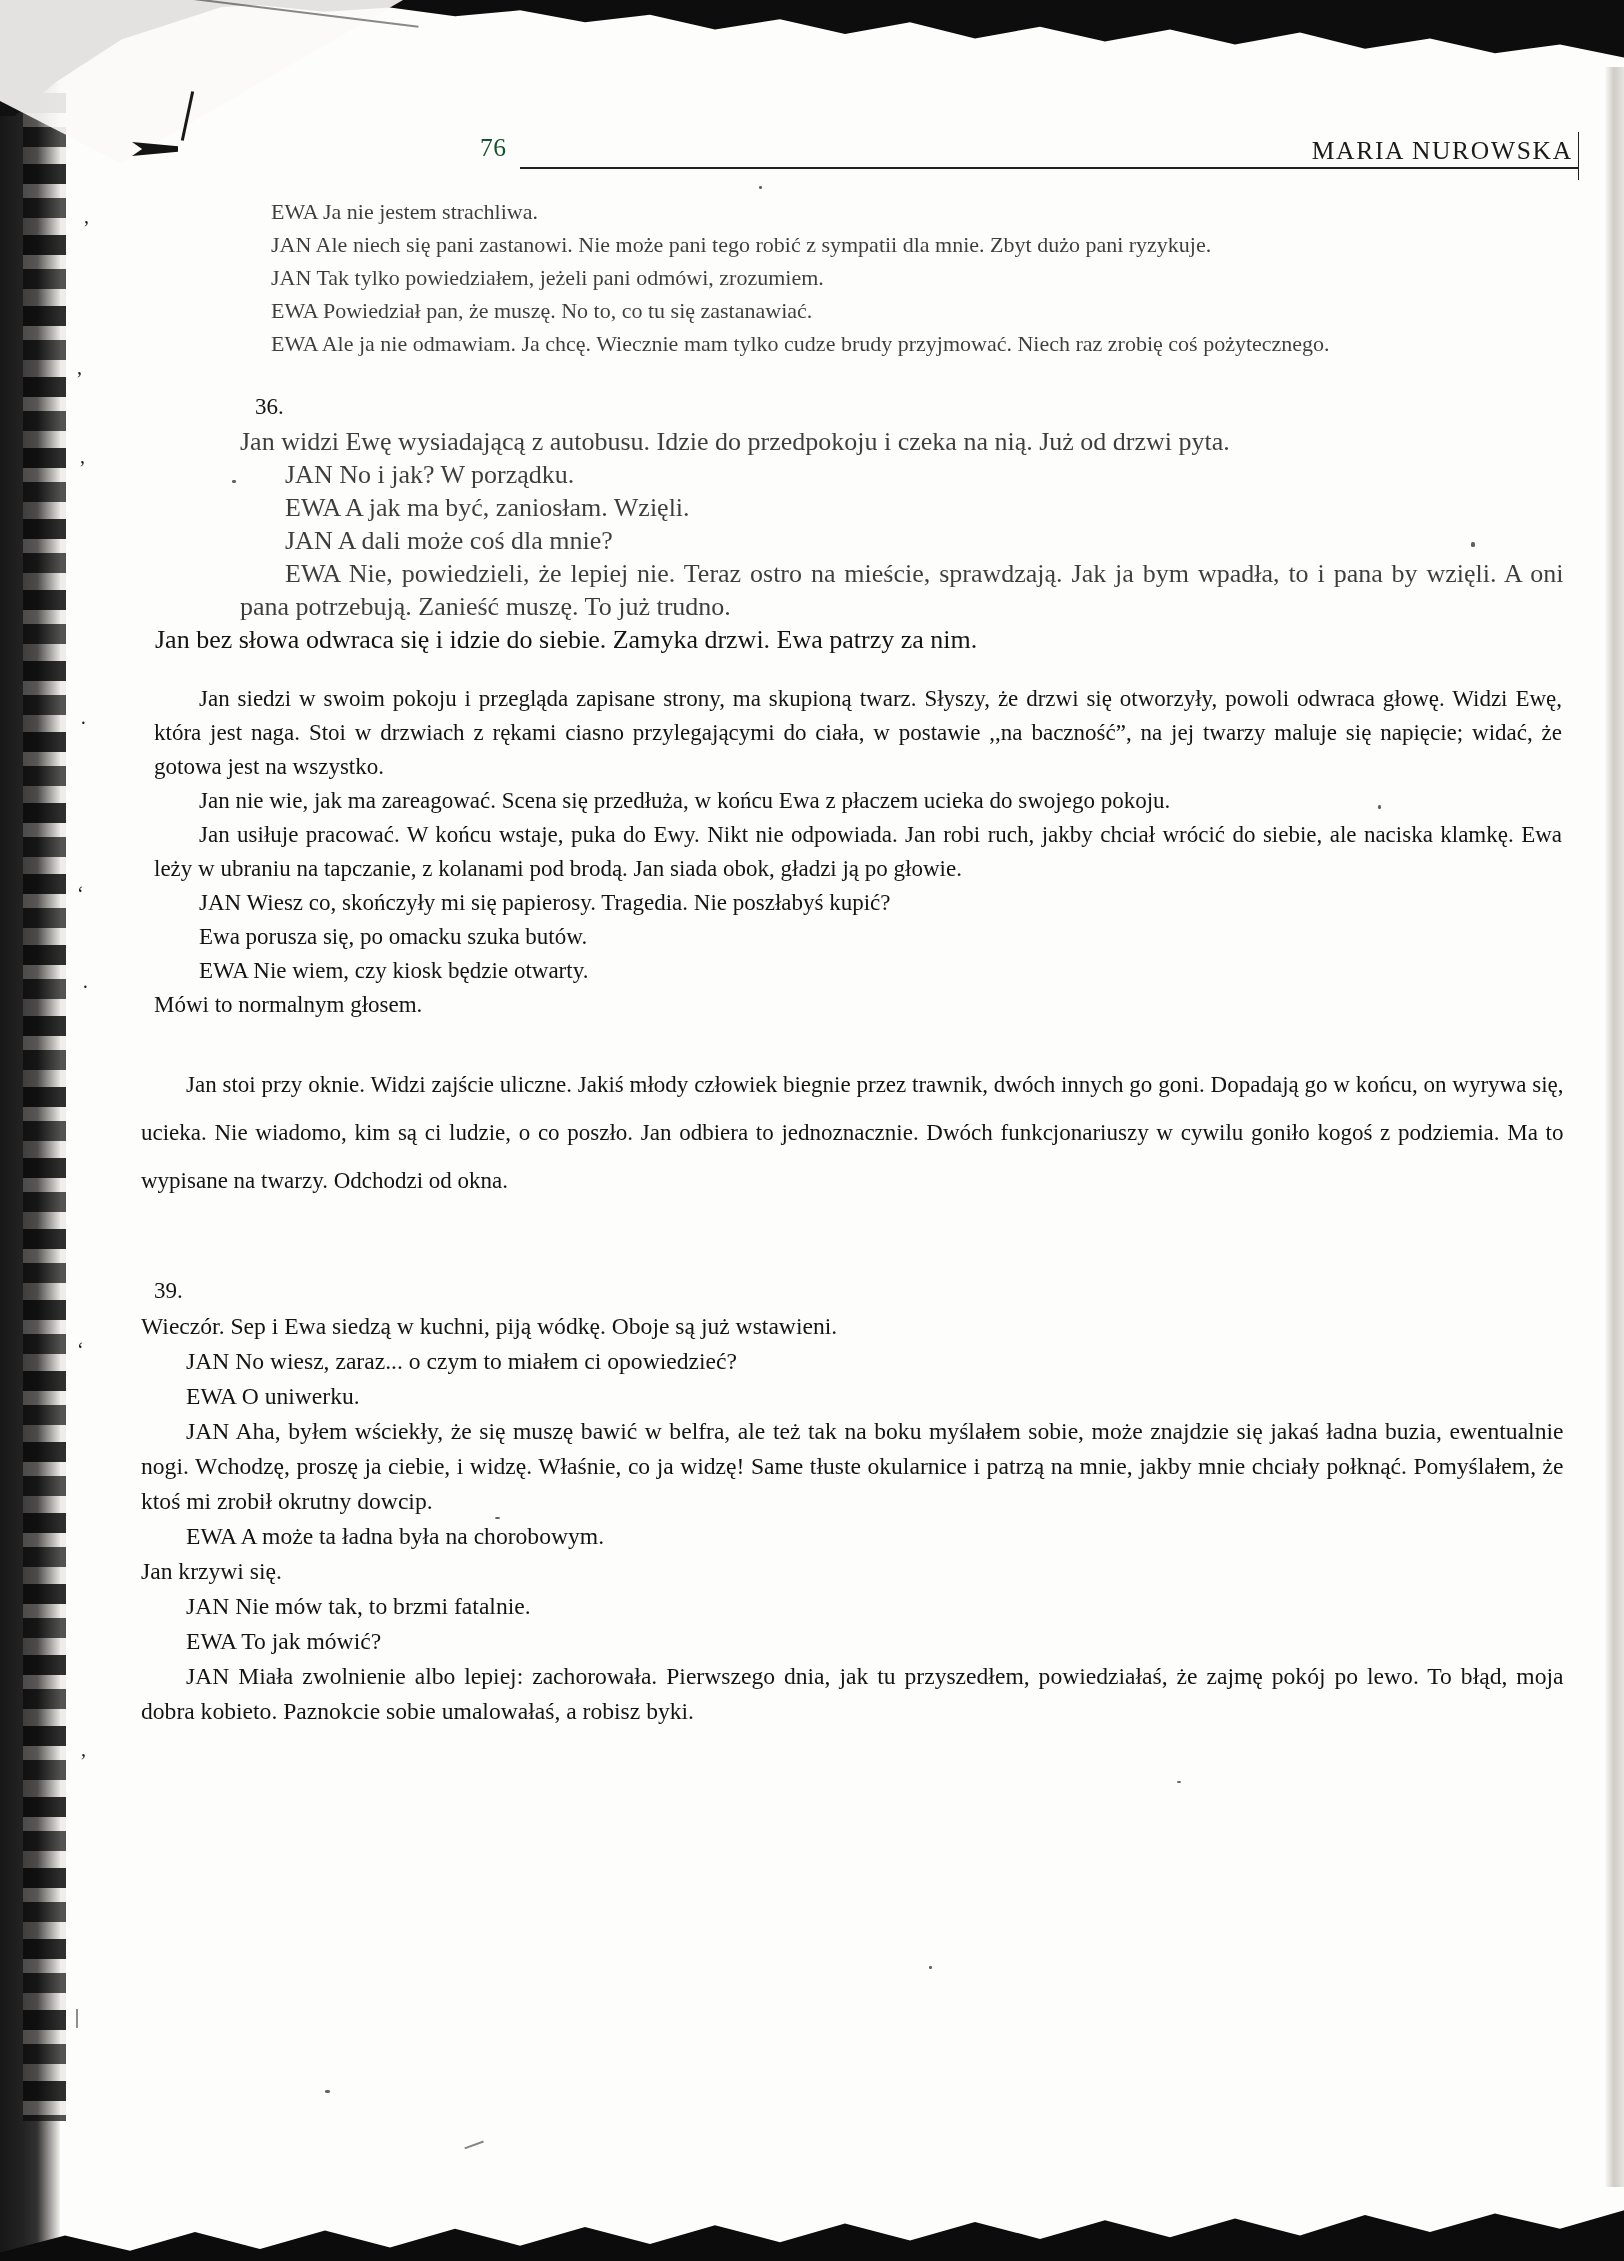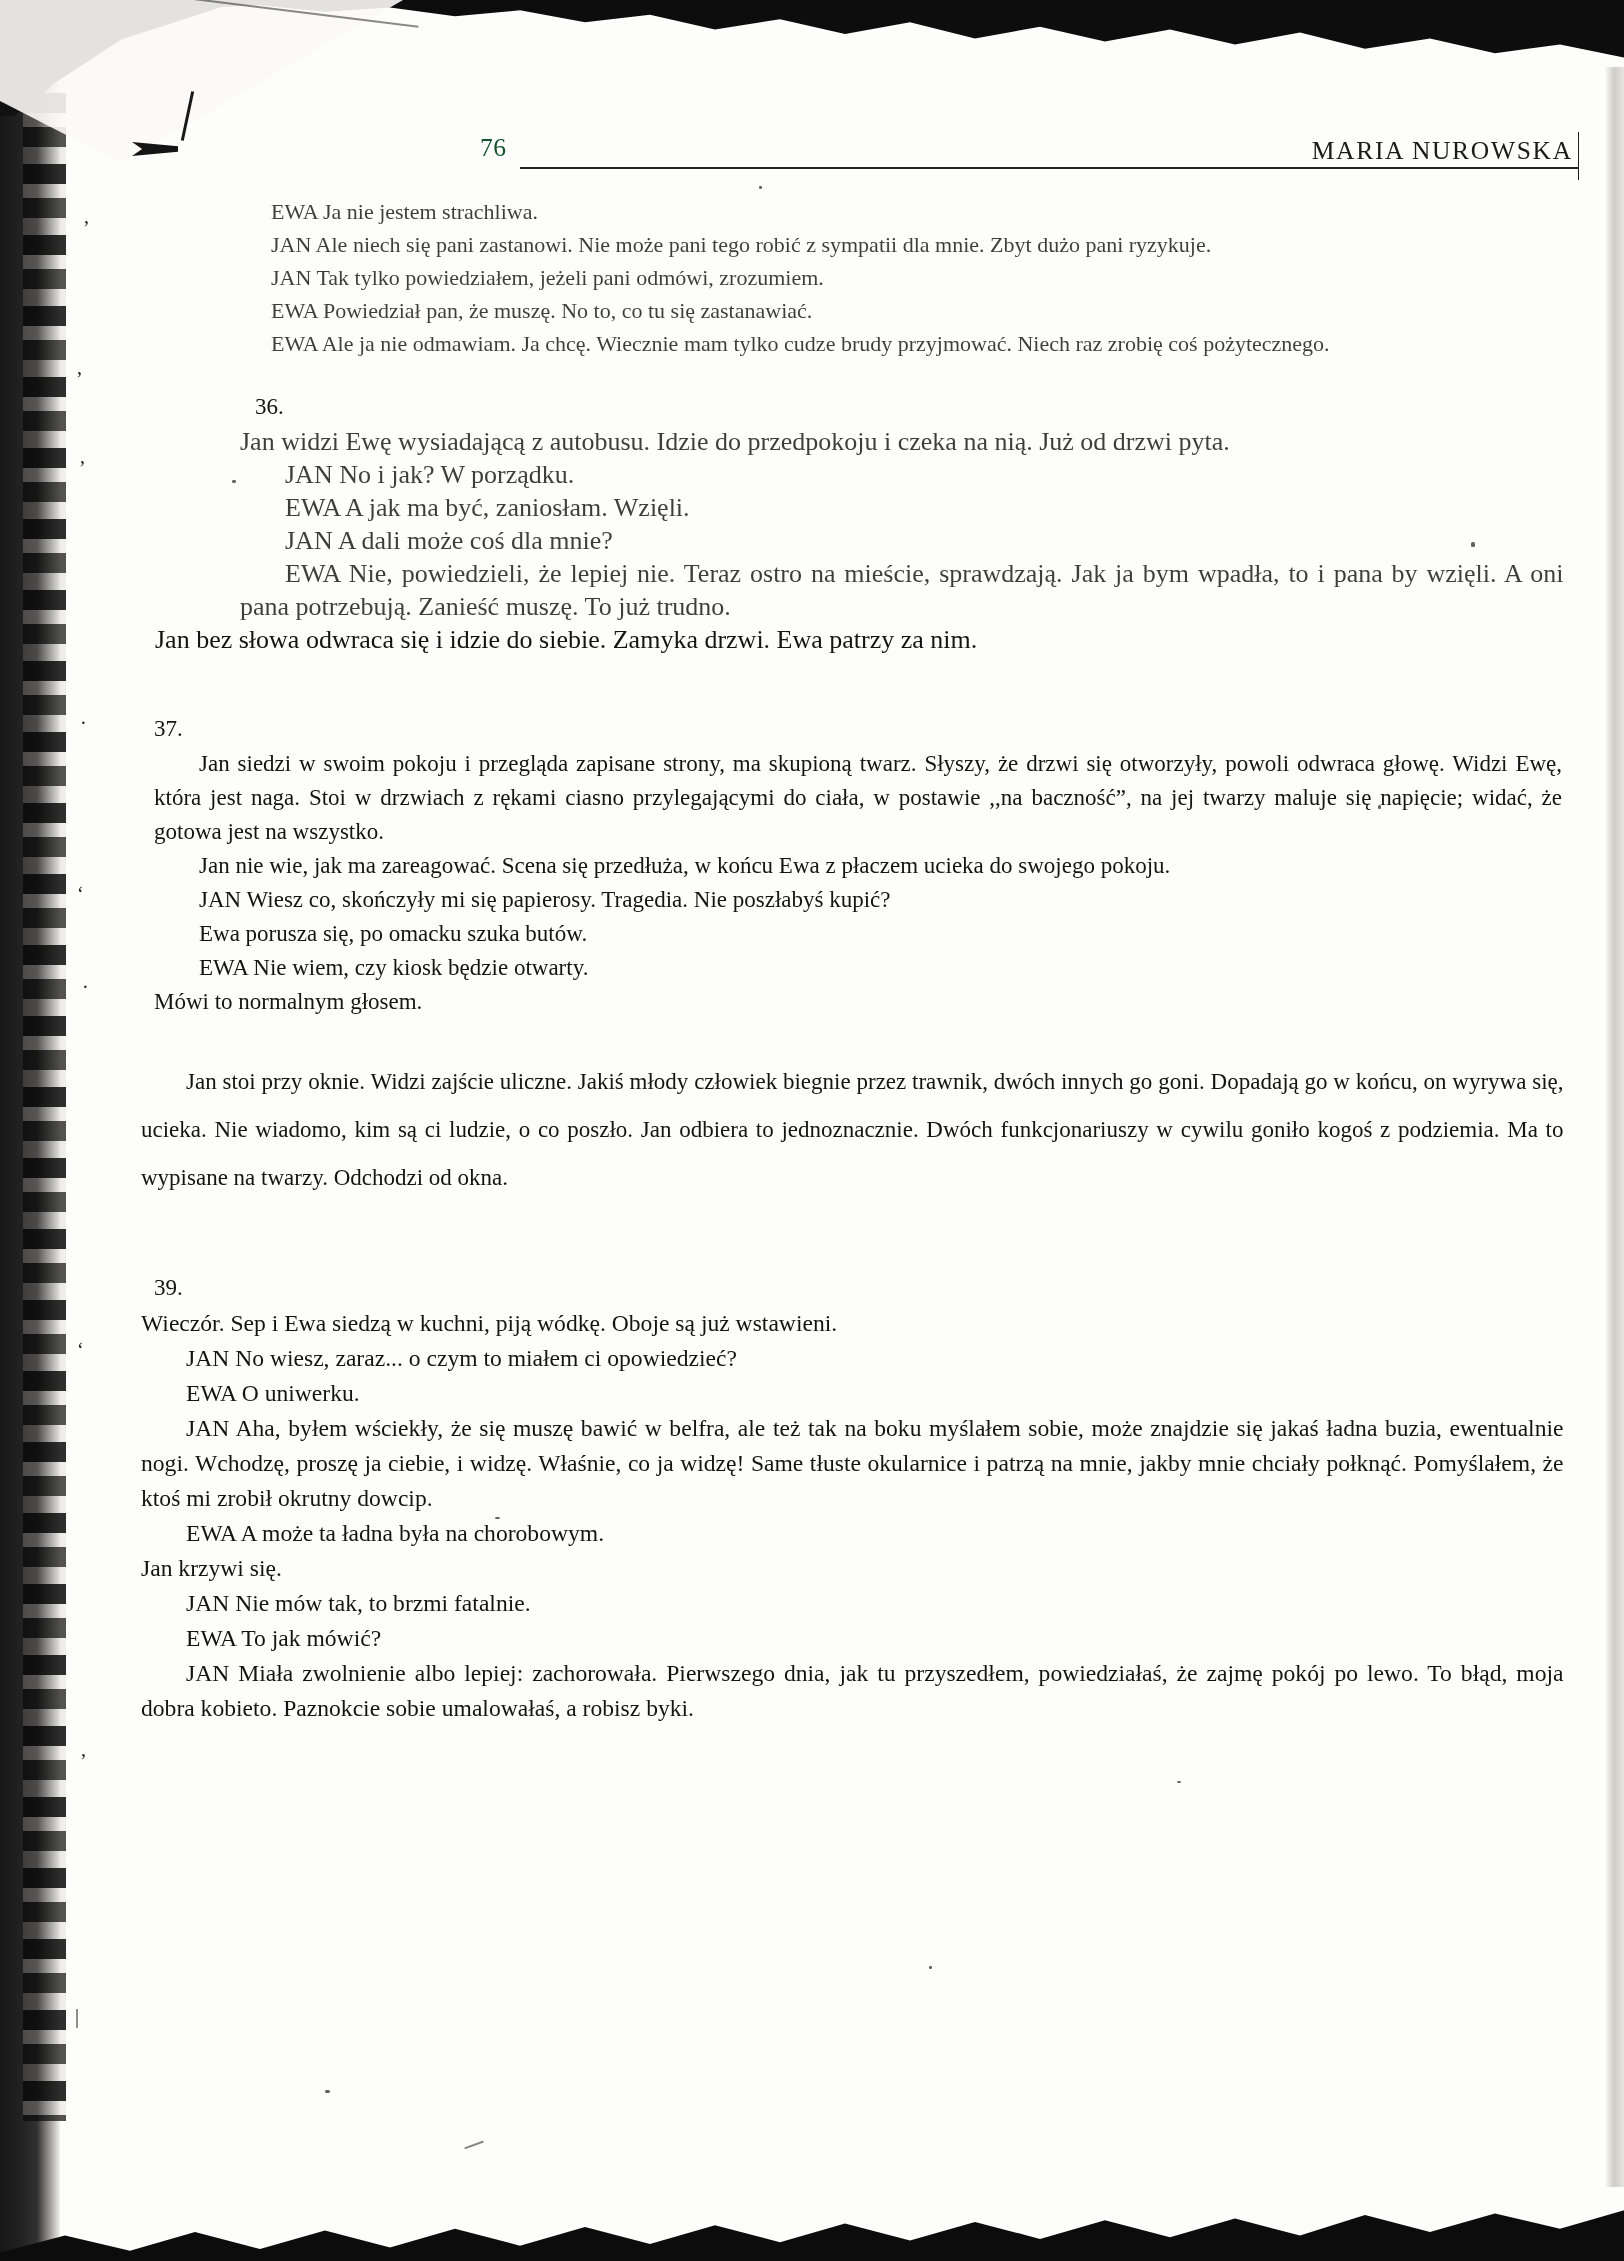--- a/index.html
+++ b/index.html
@@ -295,24 +295,24 @@
         <p class="faint">Jan widzi Ewę wysiadającą z autobusu. Idzie do przedpokoju i czeka na nią. Już od drzwi pyta.</p>
         <p class="ind faint">JAN No i jak? W porządku.</p>
         <p class="ind faint">EWA A jak ma być, zaniosłam. Wzięli.</p>
         <p class="ind faint">JAN A dali może coś dla mnie?</p>
         <p class="ind faint">EWA Nie, powiedzieli, że lepiej nie. Teraz ostro na mieście, sprawdzają. Jak ja bym wpadła, to i pana by wzięli. A oni pana potrzebują. Zanieść muszę. To już trudno.</p>
         <p style="padding-left:0;margin-left:-85px;">Jan bez słowa odwraca się i idzie do siebie. Zamyka drzwi. Ewa patrzy za nim.</p>
       </div>
 
       <div class="gap"></div>
 
-      <div class="scene-num a">37.</div>
       <div class="sec3">
         <p class="ind">Jan siedzi w swoim pokoju i przegląda zapisane strony, ma skupioną twarz. Słyszy, że drzwi się otworzyły, powoli odwraca głowę. Widzi Ewę, która jest naga. Stoi w drzwiach z rękami ciasno przylegającymi do ciała, w postawie ,,na baczność”, na jej twarzy maluje się napięcie; widać, że gotowa jest na wszystko.</p>
         <p class="ind">Jan nie wie, jak ma zareagować. Scena się przedłuża, w końcu Ewa z płaczem ucieka do swojego pokoju.</p>
+        <p class="ind">Jan usiłuje pracować. W końcu wstaje, puka do Ewy. Nikt nie odpowiada. Jan robi ruch, jakby chciał wrócić do siebie, ale naciska klamkę. Ewa leży w ubraniu na tapczanie, z kolanami pod brodą. Jan siada obok, gładzi ją po głowie.</p>
         <p class="ind">JAN Wiesz co, skończyły mi się papierosy. Tragedia. Nie poszłabyś kupić?</p>
         <p class="ind">Ewa porusza się, po omacku szuka butów.</p>
         <p class="ind">EWA Nie wiem, czy kiosk będzie otwarty.</p>
         <p>Mówi to normalnym głosem.</p>
       </div>
 
       <div class="gap-lg"></div>
 
       <div class="sec4">
         <p class="ind">Jan stoi przy oknie. Widzi zajście uliczne. Jakiś młody człowiek biegnie przez trawnik, dwóch innych go goni. Dopadają go w końcu, on wyrywa się, ucieka. Nie wiadomo, kim są ci ludzie, o co poszło. Jan odbiera to jednoznacznie. Dwóch funkcjonariuszy w cywilu goniło kogoś z podziemia. Ma to wypisane na twarzy. Odchodzi od okna.</p>

